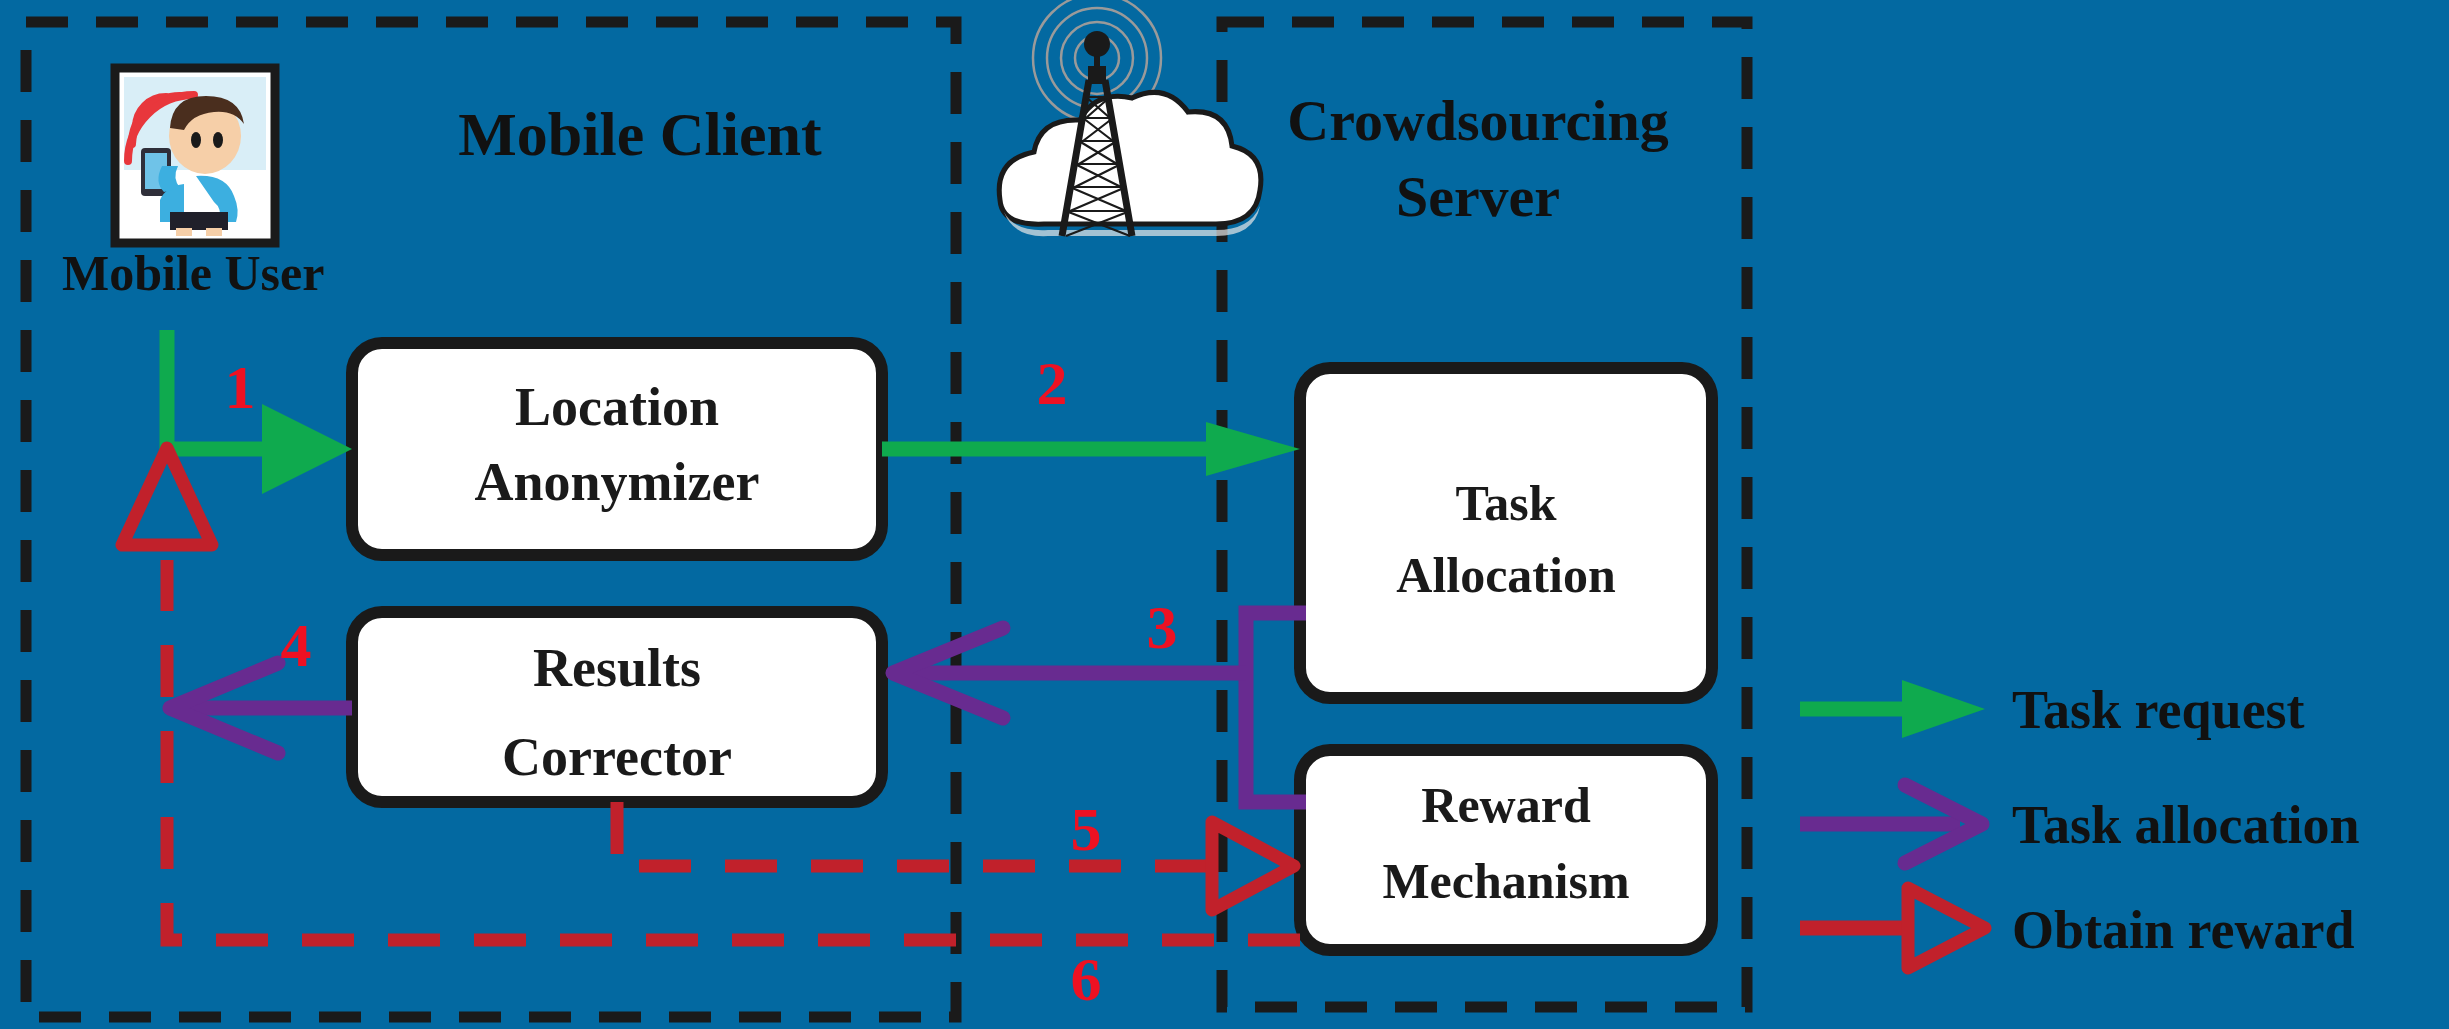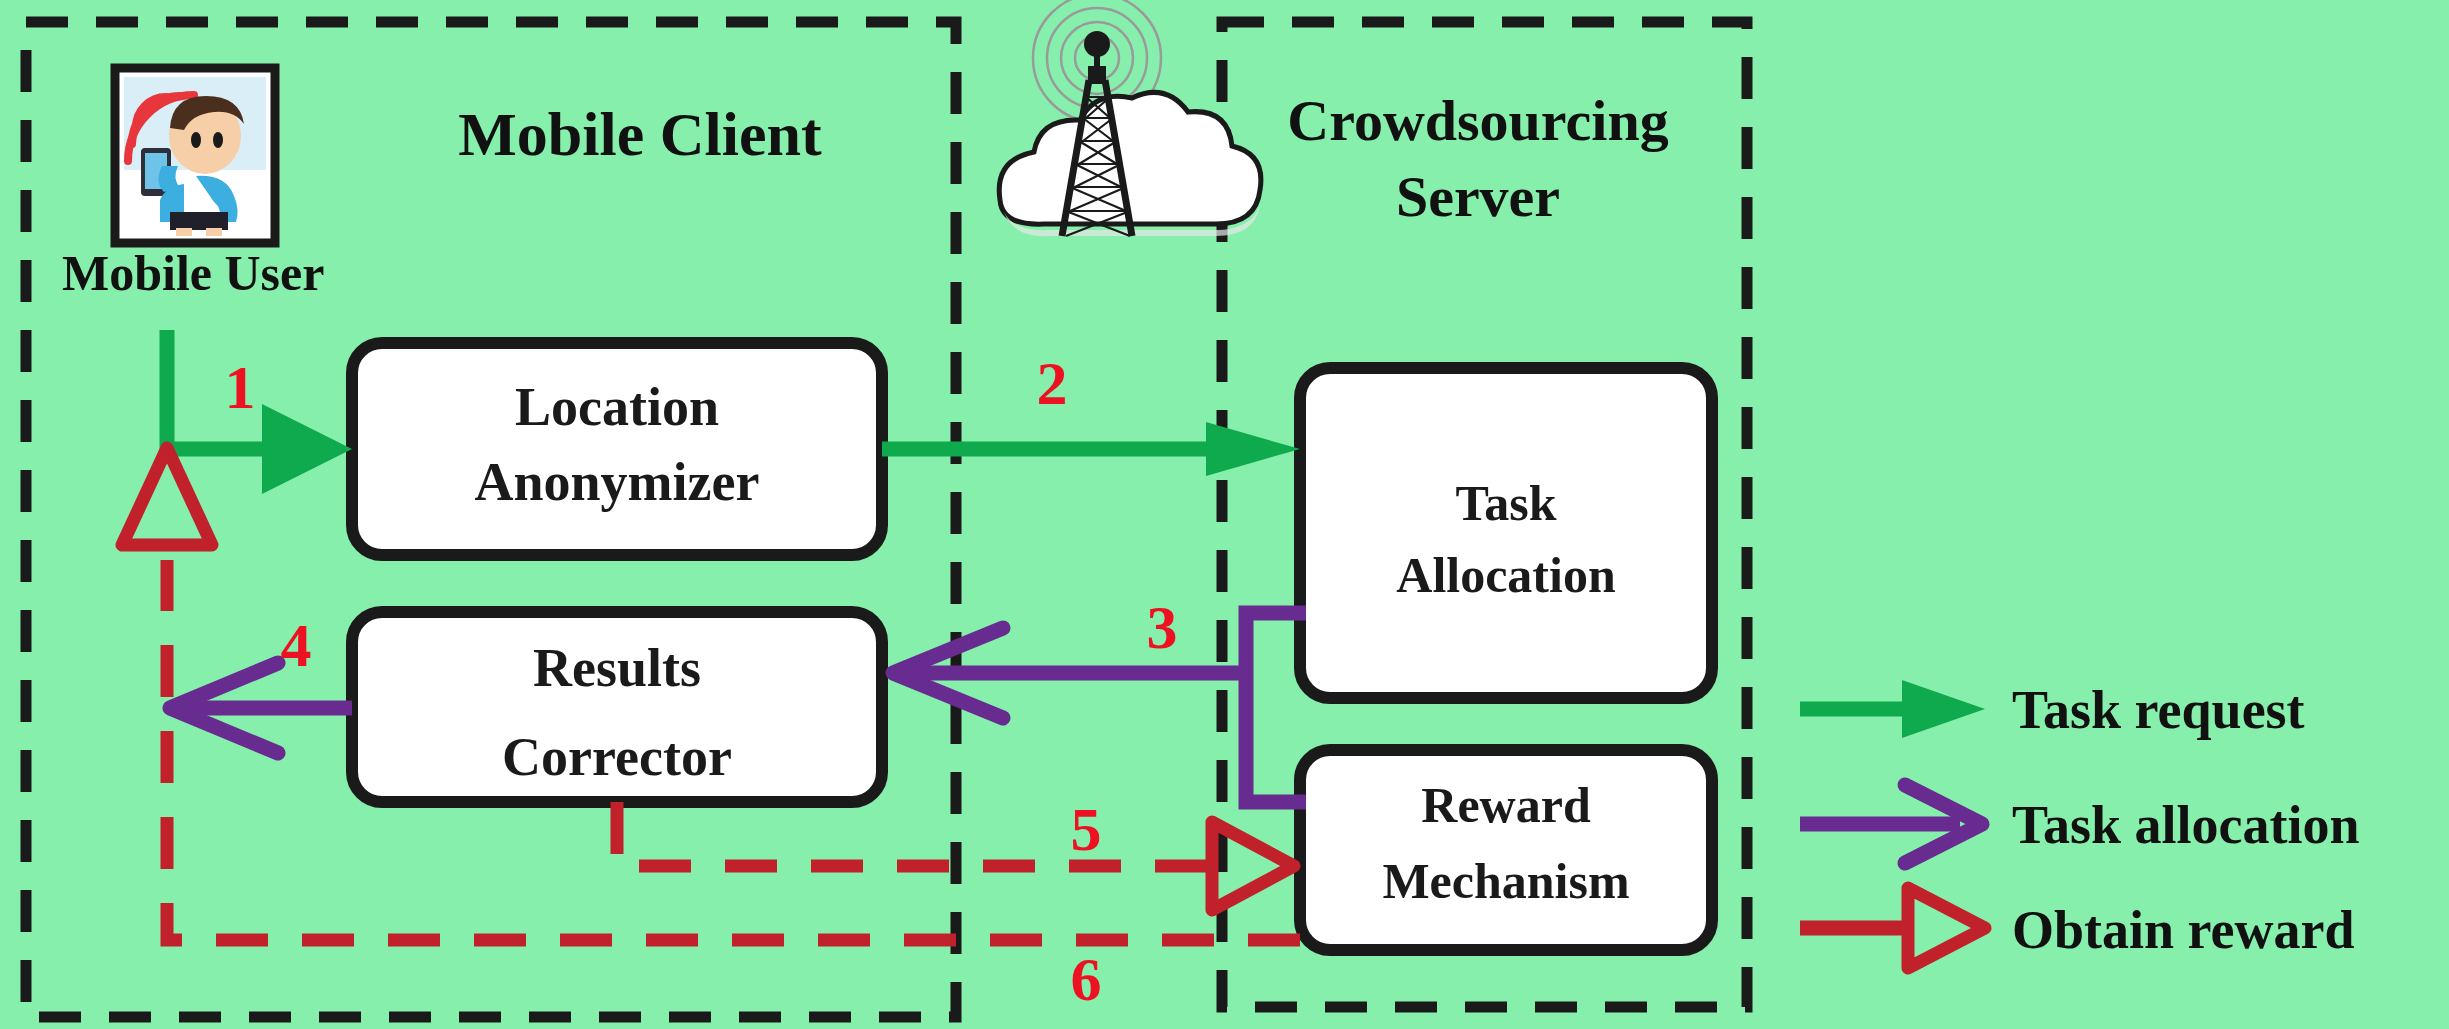--- a/index.html
+++ b/index.html
@@ -4,21 +4,21 @@
 <style>
   html, body {
     margin: 0;
     padding: 0;
     background: #ffffff;
   }
   #stage {
     position: relative;
     width: 2449px;
     height: 1029px;
-    background: #86efac;
+    background: #0369a1;
     font-family: "Liberation Serif", "DejaVu Serif", serif;
     overflow: hidden;
   }
   svg.layer {
     position: absolute;
     top: 0;
     left: 0;
     width: 2449px;
     height: 1029px;
   }

